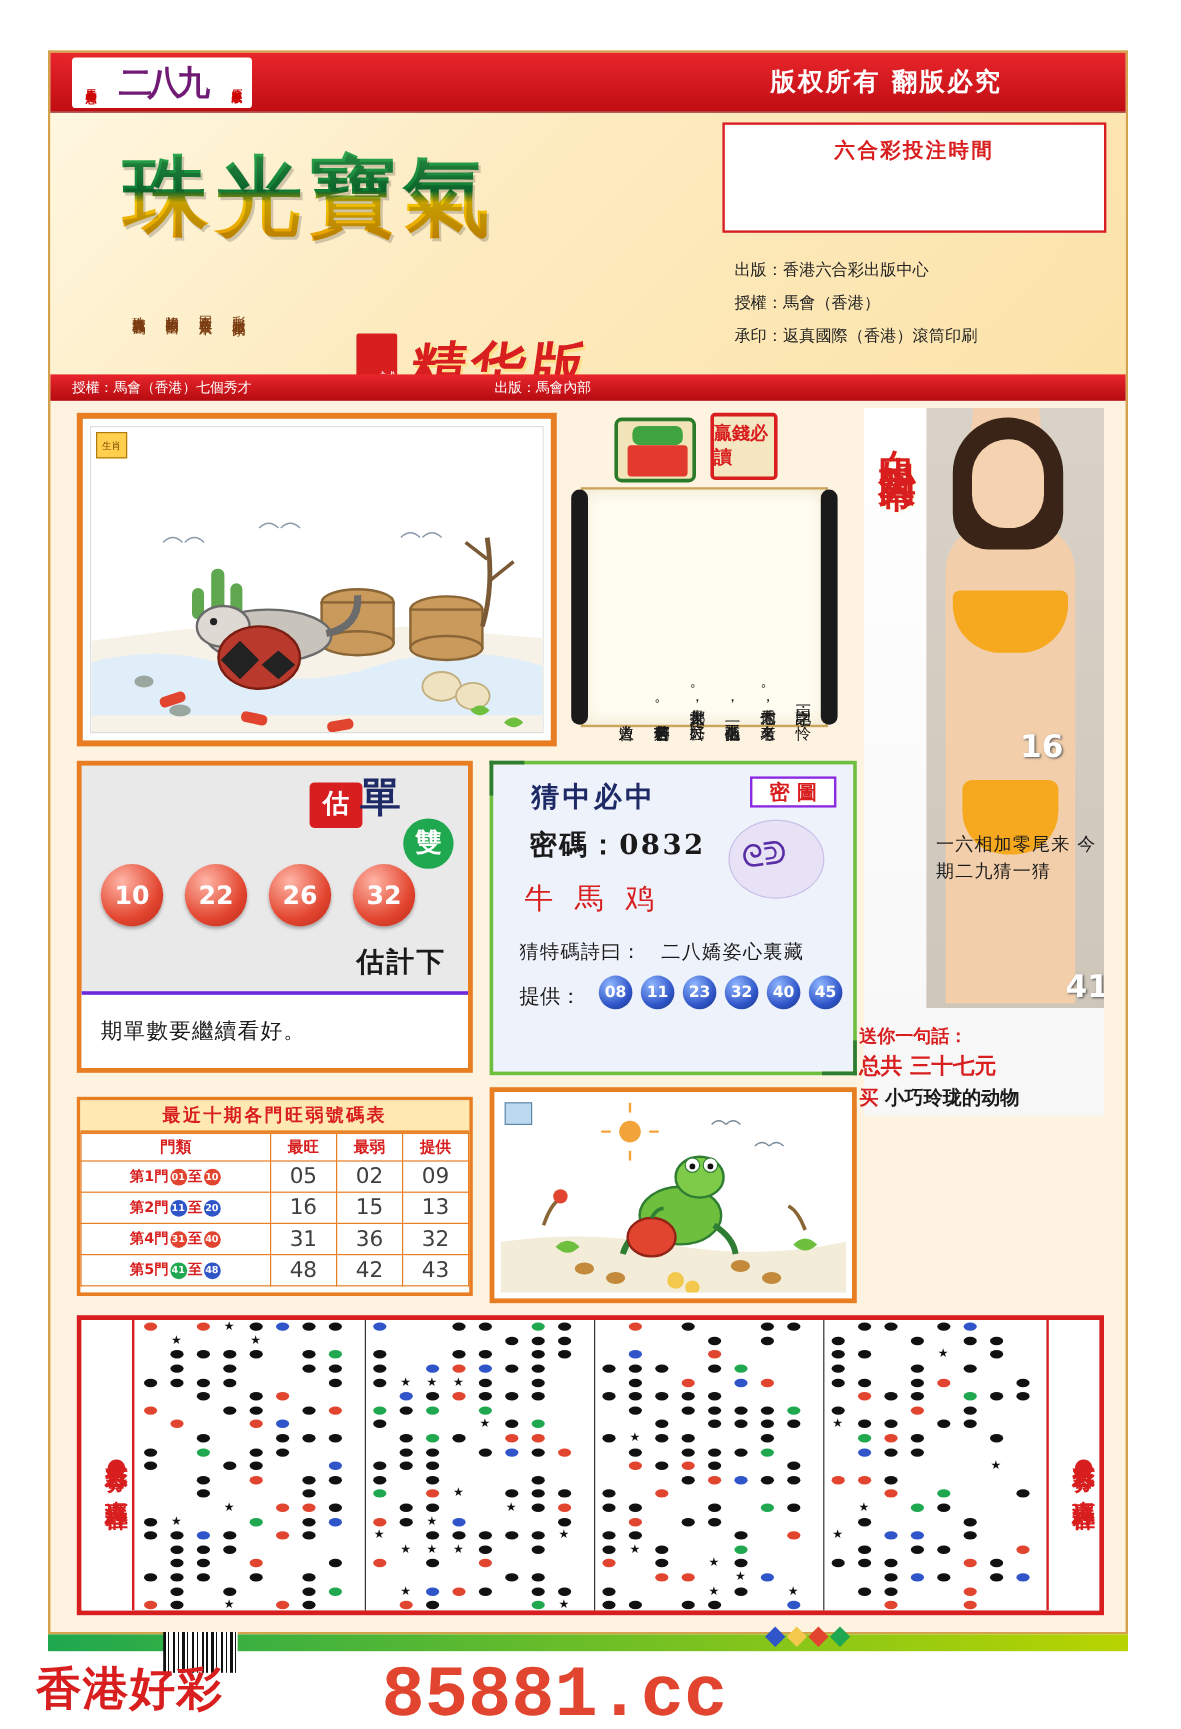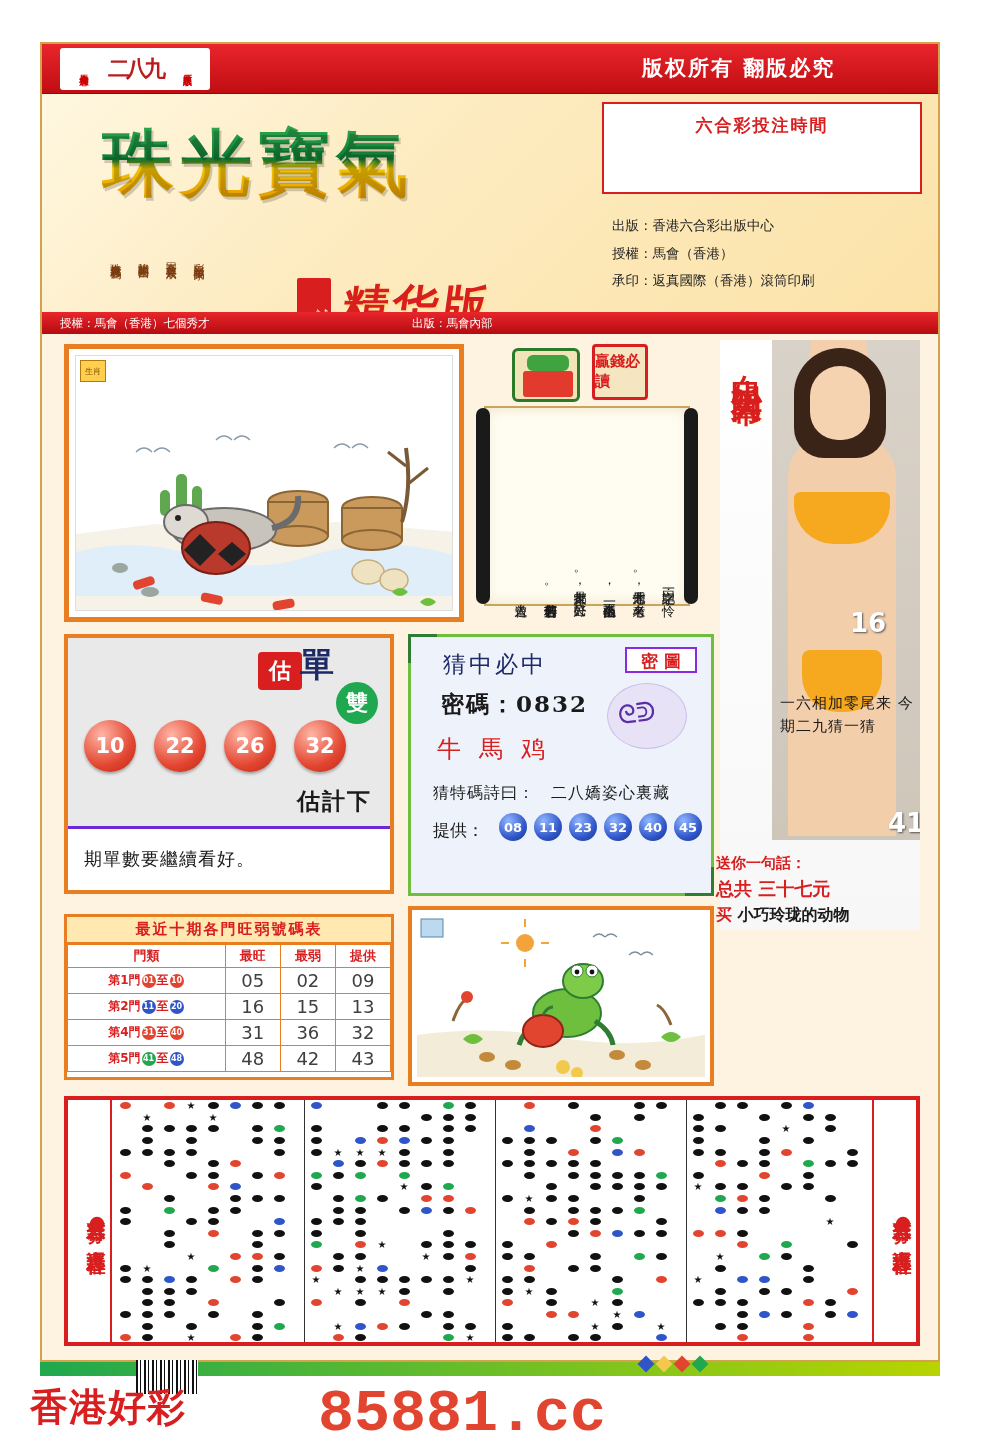--- a/index.html
+++ b/index.html
@@ -26,21 +26,21 @@
   .logo-box {
     position: absolute; left: 18px; top: 4px; width: 150px; height: 42px;
     background: #fff; border-radius: 3px;
     display: flex; align-items: center; justify-content: center;
   }
   .logo-left, .logo-right {
     font-size: 9px; color: #c00; writing-mode: vertical-rl;
     line-height: 1.05; letter-spacing: 1px; font-weight: bold;
   }
   .logo-mid {
-    font-size: 22px; color: #b91c1c; font-weight: bold;
+    font-size: 28px; color: #701a75; font-weight: bold;
     letter-spacing: -4px; margin: 0 20px;
   }
   .copyright {
     position: absolute; left: 600px; top: 10px;
     font-size: 21px; color: #fff; font-weight: bold;
     letter-spacing: 2px;
     font-family: "DejaVu Sans", sans-serif;
   }
   
   .masthead {
@@ -233,21 +233,21 @@
   .guess {
     position: absolute; left: 366px; top: 298px; width: 306px; height: 262px;
     background: #eef2fb; border: 3px solid #6fbf3f;
   }
   .guess::before, .guess::after {
     content:""; position:absolute; width: 26px; height: 26px;
     border: 3px solid #2e7d32;
   }
   .guess::before { left:-3px; top:-3px; border-right:0; border-bottom:0; }
   .guess::after { right:-3px; bottom:-3px; border-left:0; border-top:0; }
-  .g-title { position: absolute; left: 32px; top: 12px; font-size: 23px; color: #1d2a66; font-weight: normal; letter-spacing: 3px; font-family:"DejaVu Serif",serif;text-align:right;}
+  .g-title { position: absolute; left: 32px; top: 12px; font-size: 23px; color: #1d2a66; font-weight: bold; letter-spacing: 3px; font-family:"DejaVu Serif",serif;text-align:right;}
   .g-mitu {
     position: absolute; right: 14px; top: 10px; width: 72px; height: 26px;
     border: 2px solid #8a2be2; color: #d81e1e; font-size: 17px;
     text-align: center; line-height: 24px; font-weight: bold; background: #fff;
   }
   .g-code { position: absolute; left: 30px; top: 52px; font-size: 23px; color: #1a1a1a; font-weight: bold; letter-spacing: 2px; font-family:"DejaVu Serif",serif;}
   .g-circle {
     position: absolute; right: 24px; top: 46px; width: 80px; height: 66px;
     border-radius: 50%; background: #e7e2f5; border: 1px solid #c9bfe8;
   }

